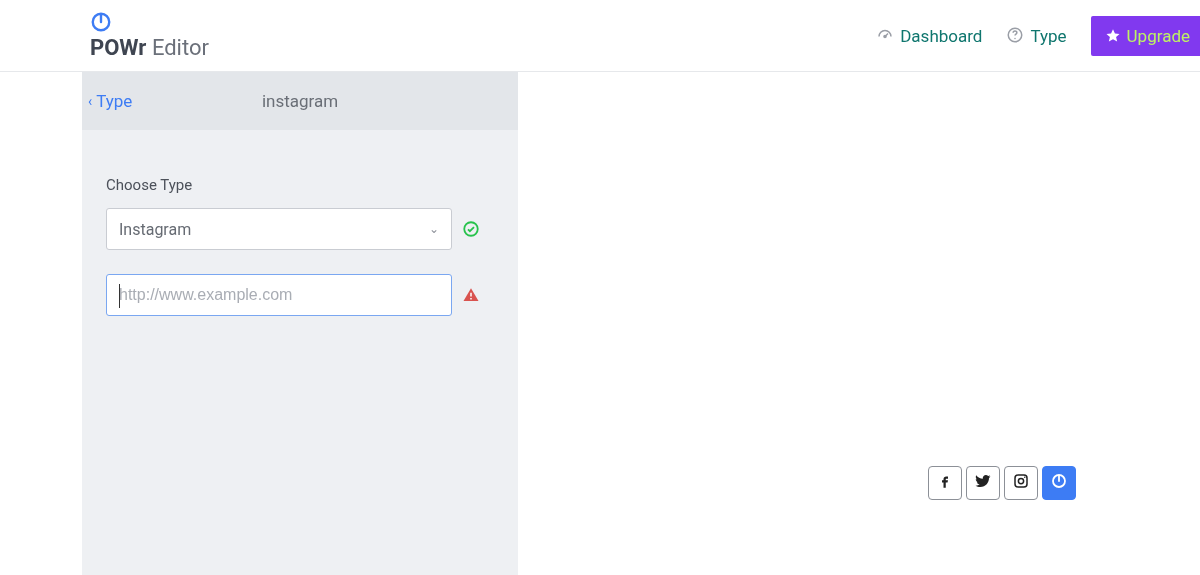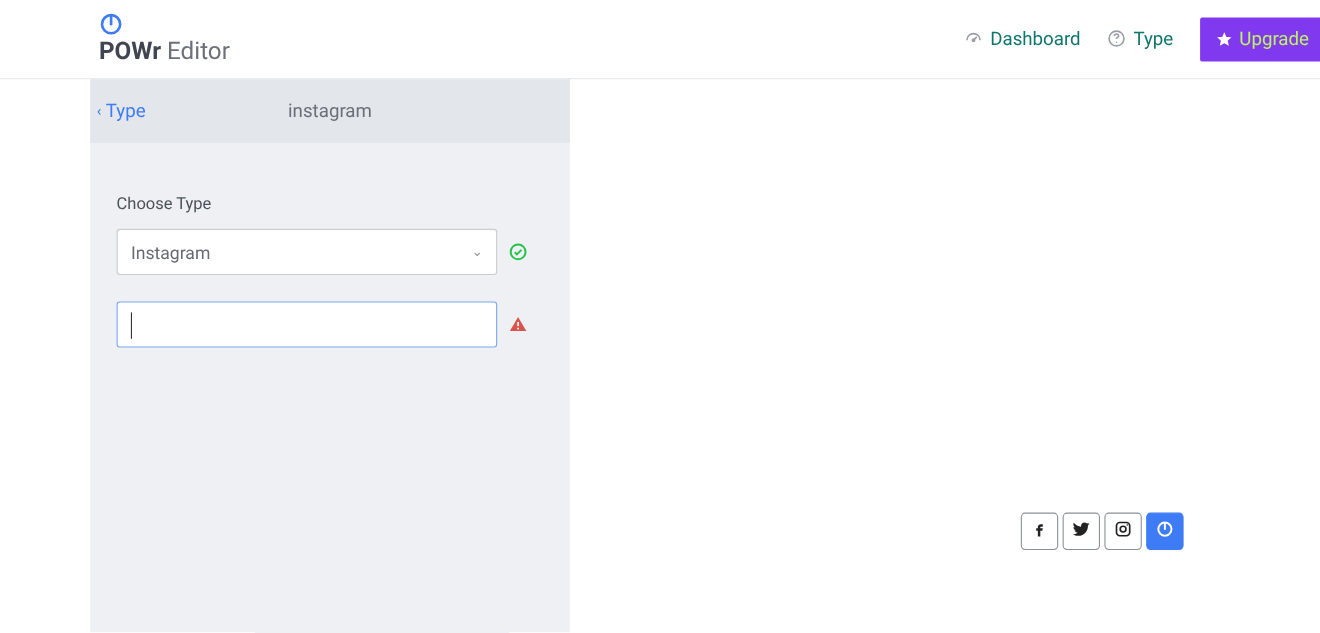--- a/index.html
+++ b/index.html
@@ -241,20 +241,21 @@
                 <path d="M8 12.5l2.5 2.5L16 9.5"></path>
             </svg>
           </span>
         </div>
       </div>
 
       <div class="field-group">
         <div class="field-row">
           <div class="text-input">
             <span class="caret"></span>
+            <input type="text" placeholder="http://www.example.com" value="" style="">
           </div>
           <span class="status-icon warning">
             <svg viewBox="0 0 24 24" fill="#d9534f">
                 <path d="M12 3 L22 20 H2 Z"></path>
                 <rect x="11" y="9" width="2" height="5" fill="#fff"></rect>
                 <rect x="11" y="16" width="2" height="2" fill="#fff"></rect>
               </svg>
           </span>
         </div>
       </div>

